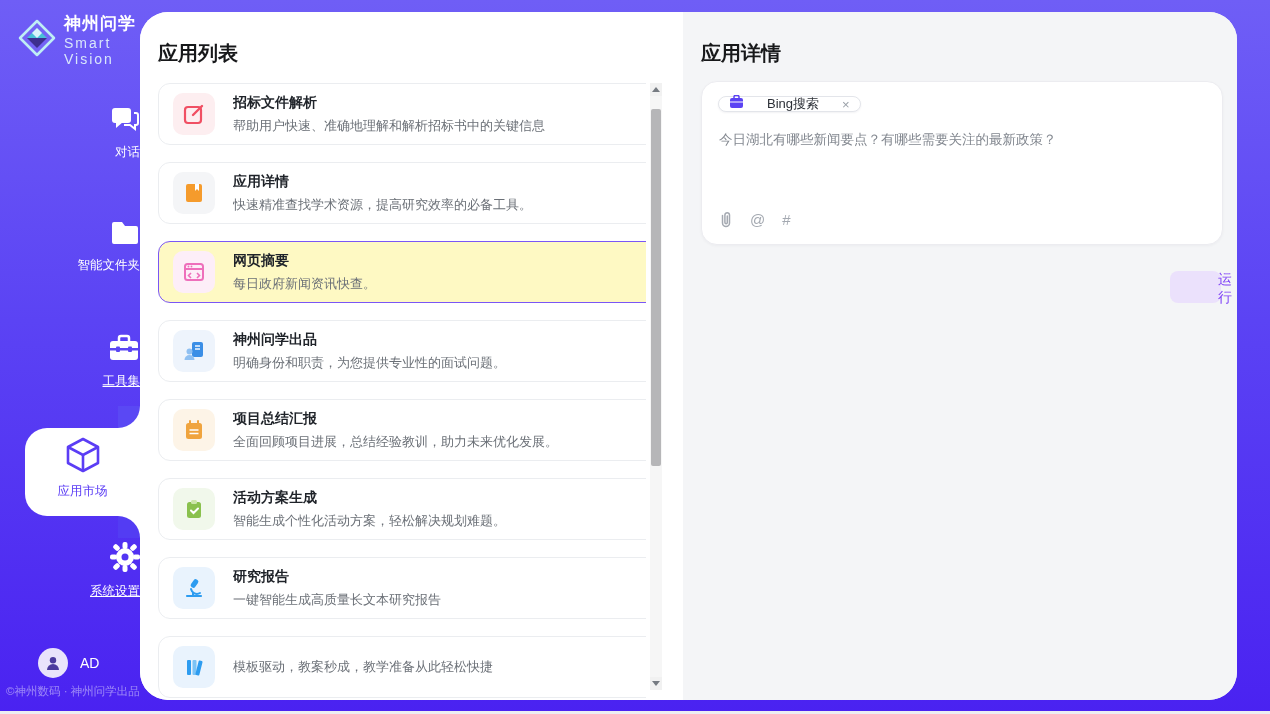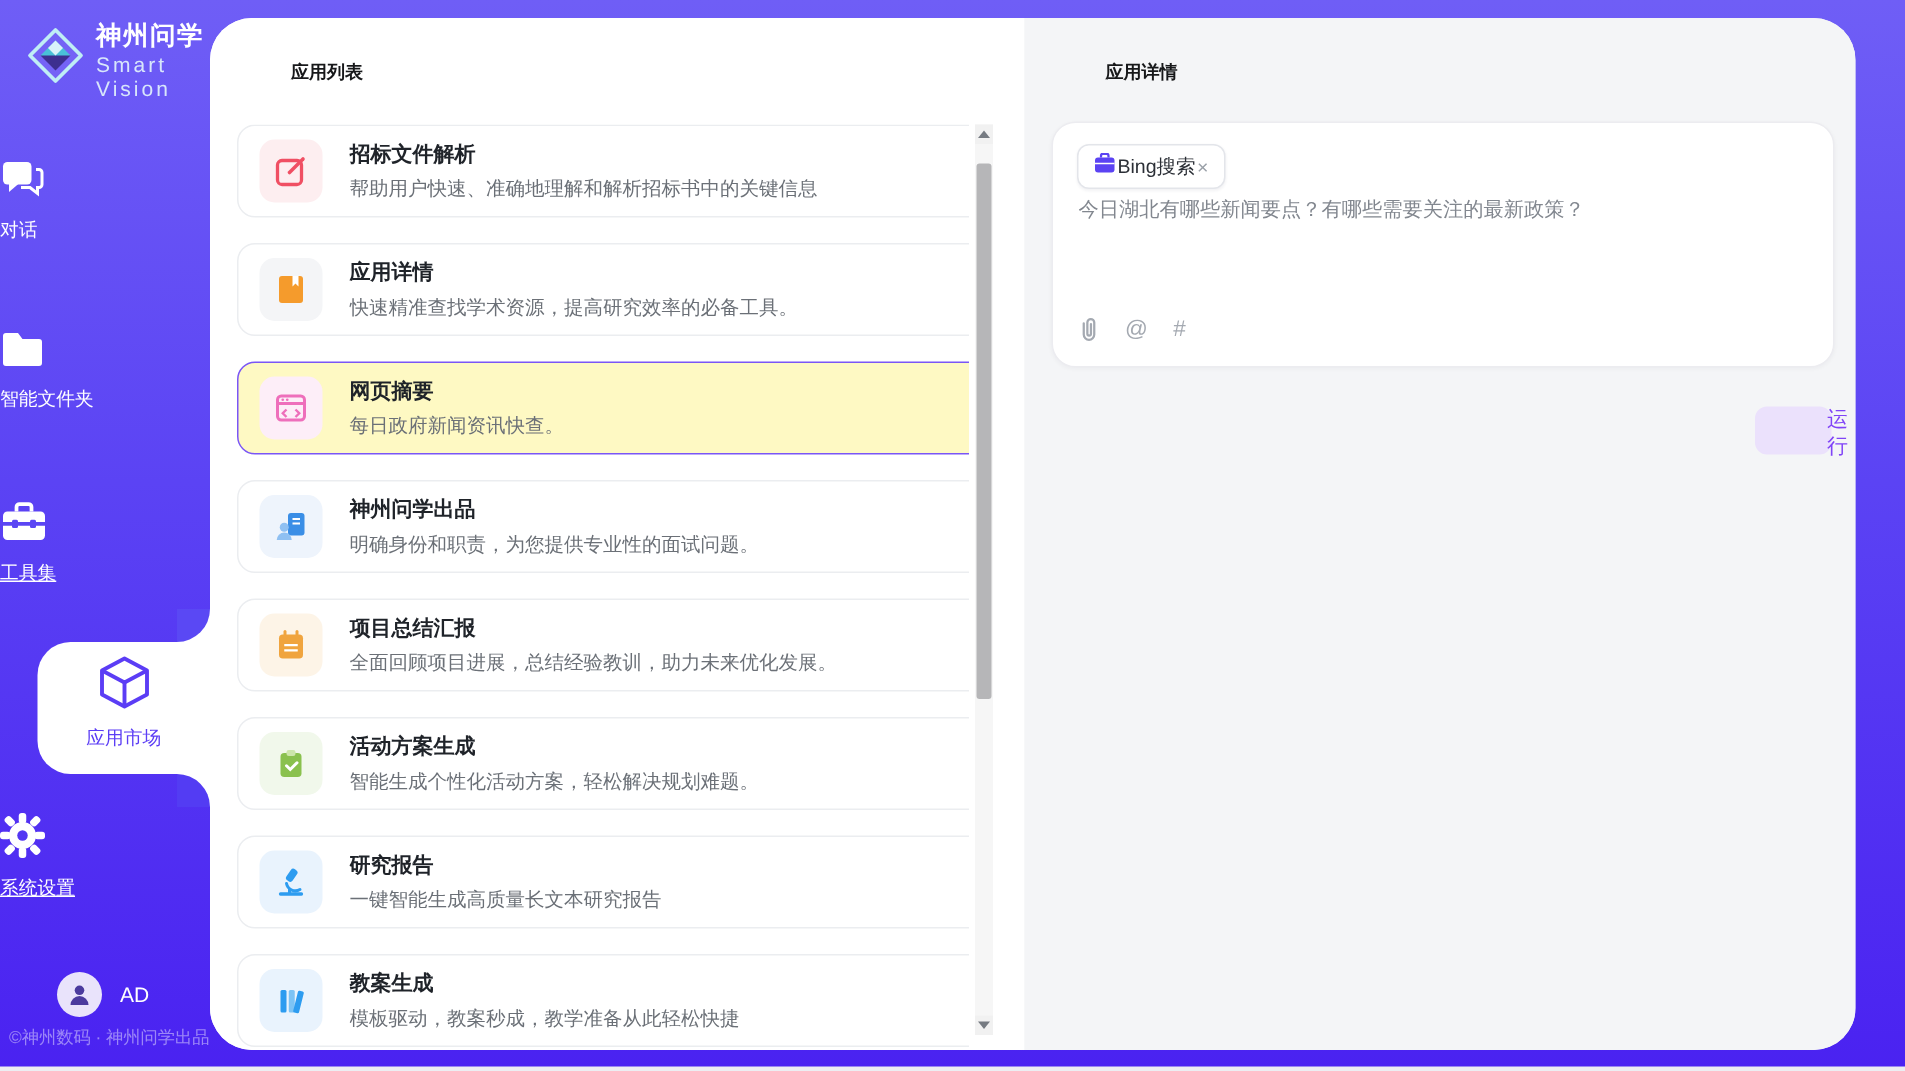--- a/index.html
+++ b/index.html
@@ -9,42 +9,42 @@
     background:linear-gradient(180deg,#6f5ef6 0%,#5b43f4 45%,#4a22f1 100%);
     position:relative;
   }
   .bottom-edge { position:absolute; left:0; bottom:0; width:100%; height:3px; background:#eceef2; }
 
   
   .sidebar { position:absolute; left:0; top:0; width:140px; height:711px; z-index:2; }
   .logo { position:absolute; left:18px; top:12px; display:flex; align-items:center; gap:8px; }
   .logo-text .brand { color:#fff; font-size:17px; font-weight:bold; letter-spacing:1px; }
   .logo-text .brand-sub { color:#d8e6fb; font-size:14px; letter-spacing:2px; margin-top:0; }
-  .nav-item { position:absolute; left:0; width:140px; display:flex; flex-direction:column; align-items:flex-start; gap:7px; cursor:pointer; }
+  .nav-item { position:absolute; left:0; width:140px; display:flex; flex-direction:column; align-items:flex-end; gap:7px; cursor:pointer; }
   .nav-item .nav-label { color:#fff; font-size:12.5px; }
   .nav-item .nav-label.underlined { text-decoration:underline; }
   .nav-bubble { position:absolute; left:25px; top:415px; width:115px; height:88px; background:#fff; border-radius:22px 0 0 22px;margin-top:13px; }
   .wing { position:absolute; right:0; width:22px; height:22px; background:#fff; overflow:hidden; }
   .wing.top { top:-22px; } .wing.bot { bottom:-22px; }
   .wing .wing-in { width:100%; height:100%; background:#5844f4; }
   .wing.top .wing-in { border-bottom-right-radius:22px; background:#5a48f4; }
   .wing.bot .wing-in { border-top-right-radius:22px; background:#533cf3; }
   .nav-active-inner { position:absolute; left:0; top:8px; width:115px; display:flex; flex-direction:column; align-items:center; gap:5px; }
   .nav-active-inner .nav-label { color:#5b3df5; font-size:12.5px; }
   .user-row { position:absolute; left:38px; top:648px; display:flex; align-items:center; gap:12px; }
   .avatar { width:30px; height:30px; border-radius:50%; background:#e9e3fb; display:flex; align-items:center; justify-content:center; }
   .user-name { color:#fff; font-size:14px; }
   .sidebar-footer { position:absolute; left:6px; top:684px; width:134px; color:rgba(255,255,255,0.45); font-size:11.5px; white-space:nowrap; }
 
   
   .content { position:absolute; left:140px; top:12px; width:1097px; height:688px; border-radius:28px; overflow:hidden; display:flex; background:#f4f5f7; z-index:1; }
 
   
   .list-panel { position:relative; width:543px; height:100%; background:#fff; flex-shrink:0; }
-  .panel-title { font-size:12px; font-weight:bold; color:#17181a;margin-left:36px; }
+  .panel-title { font-size:20px; font-weight:bold; color:#17181a; }
   .list-panel .panel-title { position:absolute; left:18px; top:28px; }
   .cards { position:absolute; left:18px; top:71px; width:488px; height:617px; overflow:hidden; }
   .app-card { position:relative; width:556px; height:62px; border:1px solid #ebedf0; border-radius:12px; background:#fff; margin-bottom:17px; display:flex; align-items:center; padding:0 14px; gap:18px; cursor:pointer; }
   .app-card.selected { background:#fef9c3; border:1.5px solid #7a56f6; }
   .app-icon { width:42px; height:42px; border-radius:10px; display:flex; align-items:center; justify-content:center; flex-shrink:0; }
   .app-meta { display:flex; flex-direction:column; gap:5px; overflow:hidden; }
   .app-name { font-size:14px; font-weight:bold; color:#1f2329; }
   .app-desc { font-size:13px; color:#6b7077; white-space:nowrap; }
   .ic-bg-red { background:#fdeef0; } .ic-bg-gray { background:#f4f5f7; }
   .ic-bg-pink { background:#fdeef8; } .ic-bg-blue { background:#eef4fc; }
@@ -57,21 +57,21 @@
   .sb-arrow.up { top:0; } .sb-arrow.down { bottom:0; }
   .sb-tri { width:0; height:0; border-left:4px solid transparent; border-right:4px solid transparent; }
   .sb-tri.up { border-bottom:5px solid #767b82; }
   .sb-tri.down { border-top:5px solid #767b82; }
   .sb-thumb { position:absolute; left:1px; top:26px; width:10px; height:357px; background:#b6b6b8; border-radius:2px; }
 
   
   .detail-panel { position:relative; flex:1; height:100%; background:#f4f5f7; }
   .detail-panel .panel-title { position:absolute; left:18px; top:28px; }
   .detail-card { position:absolute; left:18px; top:69px; width:522px; height:164px; background:#fff; border:1px solid #ececf0; border-radius:16px; box-shadow:0 1px 3px rgba(30,30,60,0.04); }
-  .tool-chip { position:absolute; left:16px; top:14px; height:30px; display:inline-flex; align-items:center; gap:1px; padding:0 10px; background:#fff; border:1px solid #e3e5ea; border-radius:8px; box-shadow:0 1px 2px rgba(30,30,60,0.06); cursor:default; }
+  .tool-chip { position:absolute; left:16px; top:14px; height:16px; display:inline-flex; align-items:center; gap:23px; padding:0 10px; background:#fff; border:1px solid #e3e5ea; border-radius:8px; box-shadow:0 1px 2px rgba(30,30,60,0.06); cursor:default; }
   .tool-chip .chip-label { font-size:13px; color:#2b2f36; }
   .chip-close { color:#9aa0a8; font-size:13px; cursor:pointer; line-height:1; }
   .query-text { position:absolute; left:17px; top:48px; width:480px; font-size:13.5px; color:#82878f; line-height:1.5; cursor:text; }
   .input-icons { position:absolute; left:17px; bottom:16px; display:flex; align-items:center; gap:17px; }
   .glyph-ic { color:#a4a9b1; font-size:15px; cursor:pointer; display:flex; align-items:center; }
   .run-btn { position:absolute; left:487px; top:259px; width:51px; height:32px; background:#ebe1fc; color:#8044f7; font-size:14px; border:none; border-radius:8px; cursor:pointer; font-family:inherit;padding-left:48px; }
 </style>
 </head>
 <body>
 
@@ -289,21 +289,20 @@
 
       <div class="app-card">
         <span class="app-icon ic-bg-sky">
           <svg width="22" height="22" viewBox="0 0 22 22">
             <rect x="4" y="4" width="4" height="15" rx="1" fill="#2d9cf0"></rect>
             <rect x="9.5" y="4" width="4" height="15" rx="1" fill="#7cc3f5"></rect>
             <rect x="14" y="4.5" width="4" height="15" rx="1" transform="rotate(14 16 12)" fill="#2d9cf0"></rect>
           </svg>
         </span>
         <span class="app-meta">
-          <span class="app-name">教案生成</span>
           <span class="app-desc">模板驱动，教案秒成，教学准备从此轻松快捷</span>
         </span>
       </div>
     </div>
 
     <div class="scrollbar">
       <div class="sb-arrow up">
           <div class="sb-tri up"></div>
         </div>
       <div class="sb-thumb"></div>

